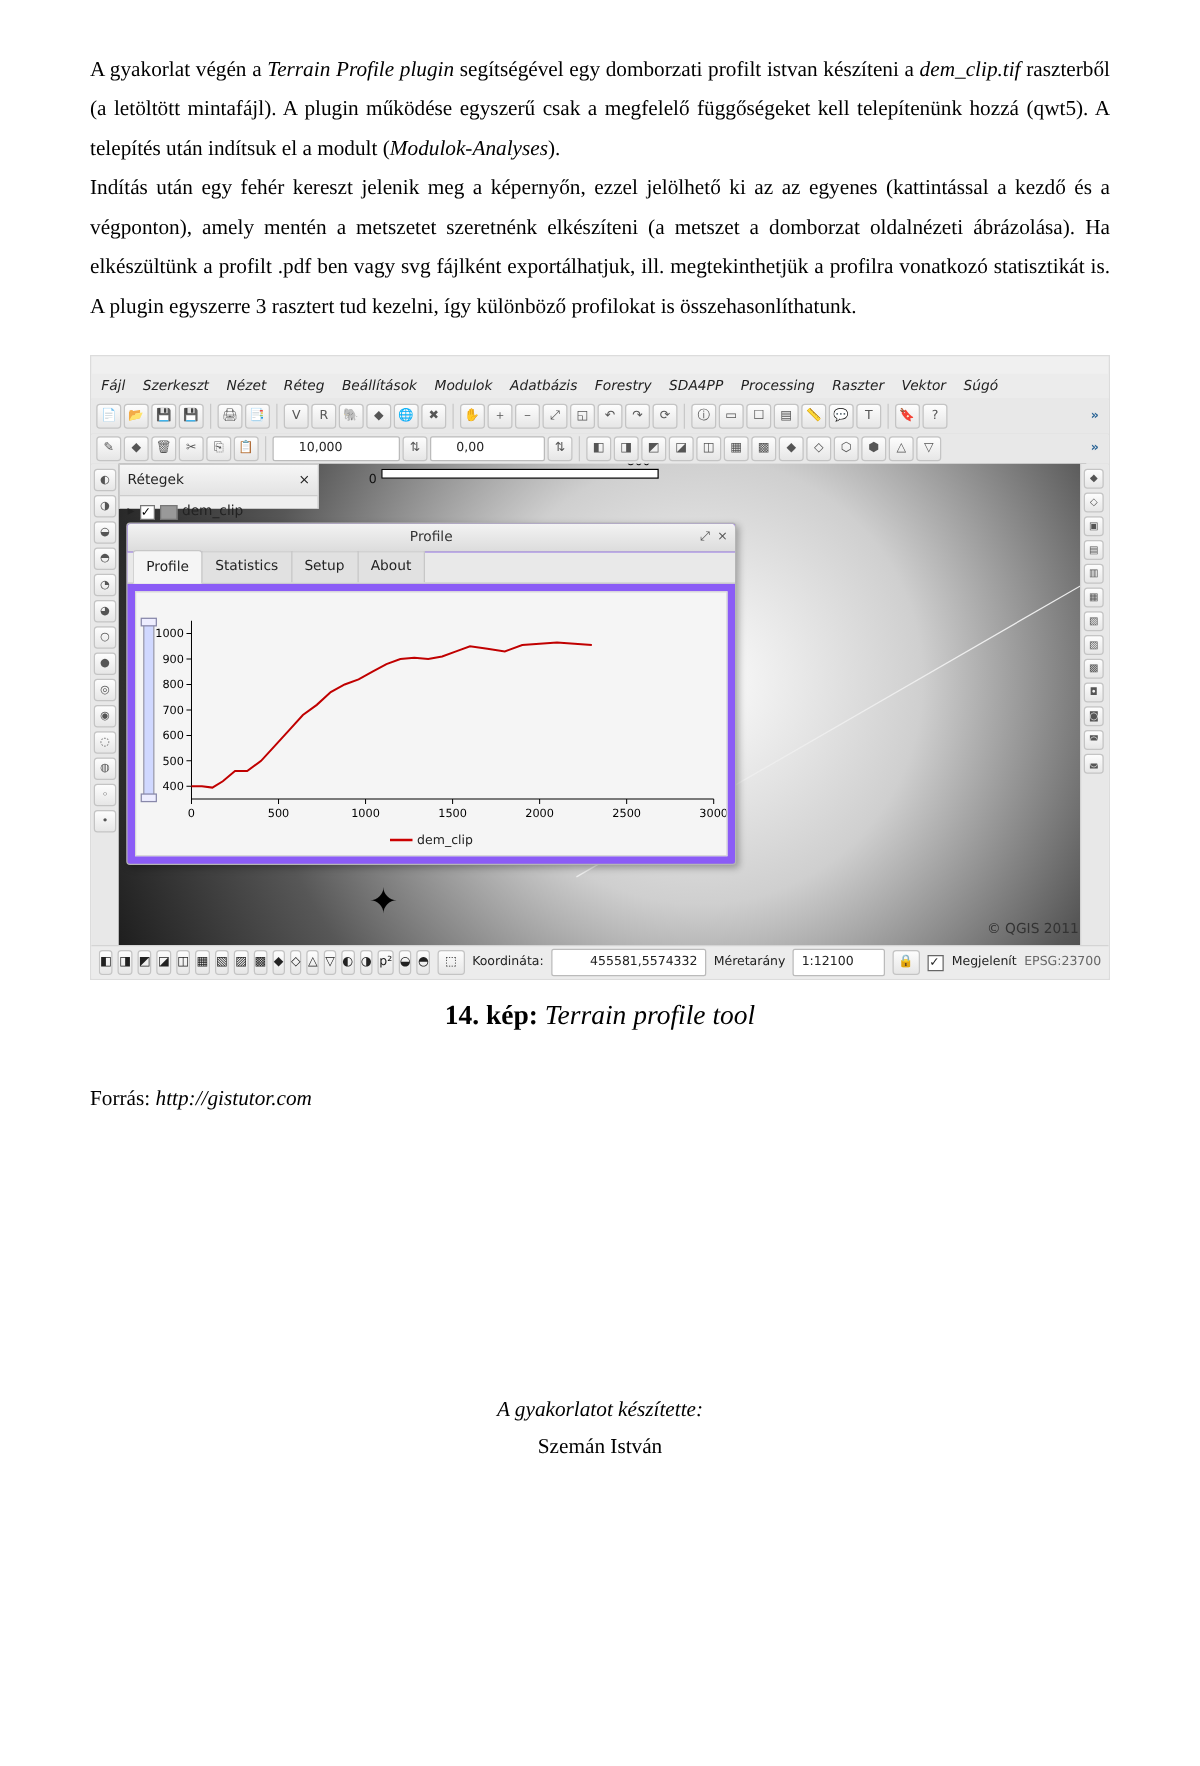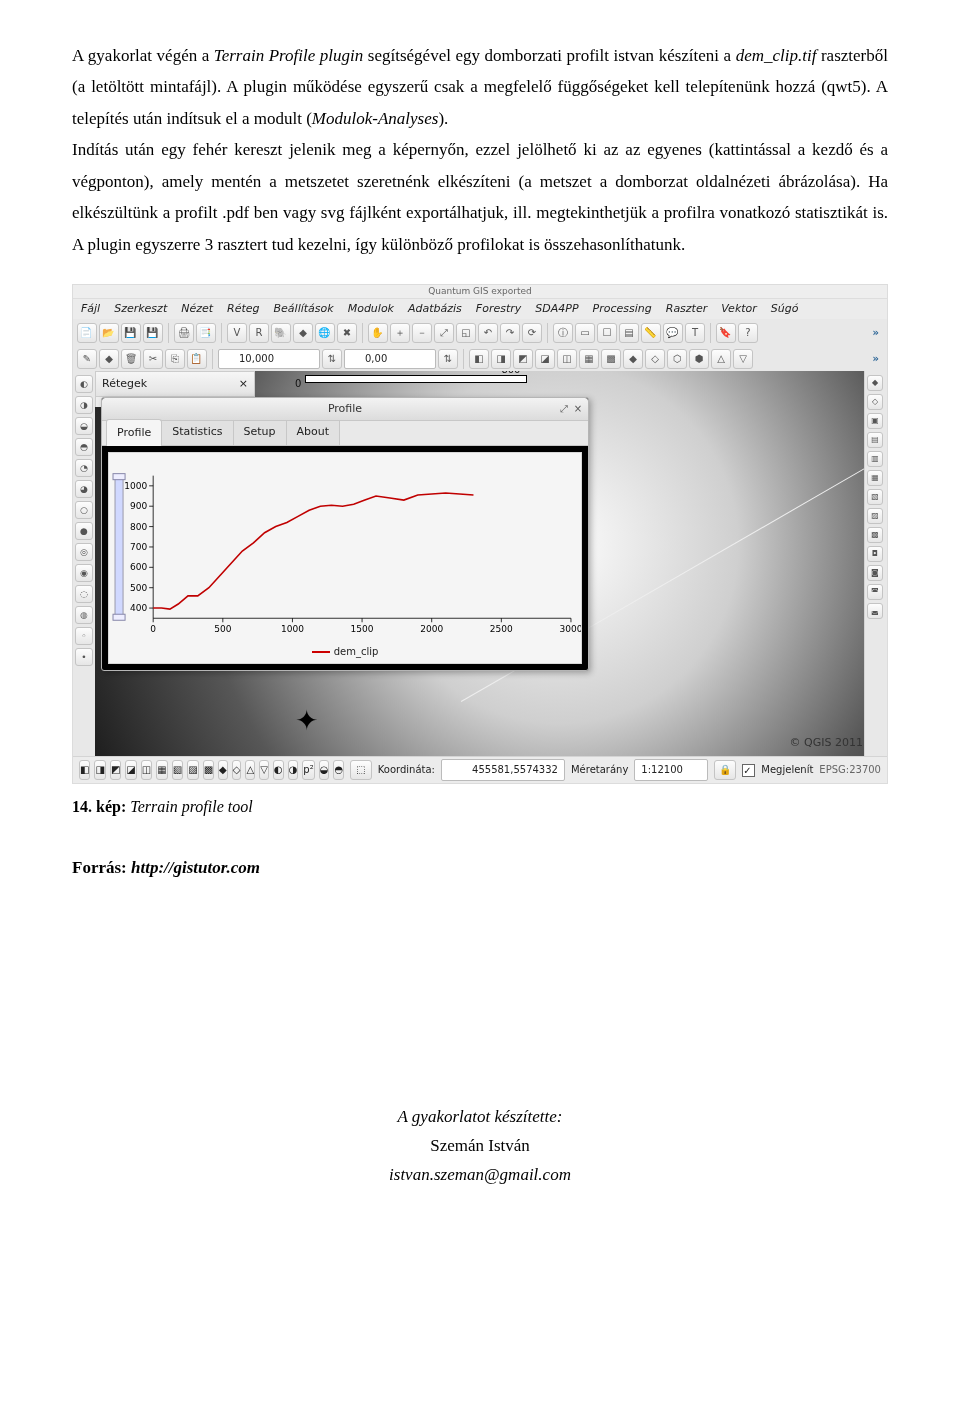--- a/index.html
+++ b/index.html
@@ -118,22 +118,22 @@
   
   .rstrip {
     position: absolute; right: 0; top: 86px; bottom: 26px; width: 18px;
     background: #e8e8e8; border-left: 1px solid #d4d4d4;
     display: flex; flex-direction: column; gap: 3px; padding: 4px 2px;
   }
   .rstrip .tb-btn { width:14px; height:14px; font-size:8px;}
 
   
   .profile-dlg {
-    position: absolute; left: 28px; top: 112px; width: 486px; height: 272px;
-    background: #000000; border: 1px solid #b5b5b5; border-radius: 3px;
+    position: absolute; left: 28px; top: 133px; width: 486px; height: 272px;
+    background: #8b5cf6; border: 1px solid #b5b5b5; border-radius: 3px;
     box-shadow: 2px 2px 6px rgba(0,0,0,.3);
     display: flex; flex-direction: column;
   }
   .profile-dlg .titlebar {
     height: 22px; background: linear-gradient(#f3f3f3,#dcdcdc);
     border-bottom: 1px solid #c7c7c7; display: flex; align-items: center;
     justify-content: center; font-size: 11px; color: #333; position: relative;
     border-radius: 3px 3px 0 0;
   }
   .profile-dlg .titlebar .controls { position:absolute; right:4px; display:flex; gap:2px;}
@@ -172,36 +172,35 @@
     background: #ececec; border-top: 1px solid #d4d4d4;
     display: flex; align-items: center; gap: 6px; padding: 0 6px; font-size: 10px;
   }
   .status-btn { width:20px; height:18px; border:1px solid #c4c4c4; border-radius:3px; background:linear-gradient(#fdfdfd,#e6e6e6); display:inline-flex; align-items:center; justify-content:center;}
   .status-field { background:#fff; border:1px solid #bbb; padding:1px 6px; border-radius:2px; }
   .status-cb { width:11px; height:11px; border:1px solid #666; background:#fff; display:inline-block; position:relative;}
   .status-cb::after{content:"✓"; position:absolute; top:-3px; left:0; font-size:10px;}
   .statusbar .flex1 { flex:1; display:flex; gap:4px; overflow:hidden;}
 
   
-  .caption { text-align: left; margin: 6px 0 30px 0; font-size: 16px; }
-  .src-line { margin: 0 0 220px 0; font-size: 17px; font-weight: bold; }
+  .caption { text-align: center; margin: 6px 0 30px 0; font-size: 22px; }
+  .src-line { margin: 0 0 220px 0; font-size: 17px; }
   .credits { text-align: center; font-size: 17px; line-height: 1.7; margin-top: 40px;}
   .underline-ital { font-style: italic; }
 </style>
 </head>
 <body>
 
 <p class="body-text">
   <span>A gyakorlat végén a </span><em>Terrain Profile plugin</em><span> segítségével egy domborzati profilt istvan készíteni a </span><em>dem_clip.tif</em><span> raszterből (a letöltött mintafájl). A plugin működése egyszerű csak a megfelelő függőségeket kell telepítenünk hozzá (qwt5). A telepítés után indítsuk el a modult (</span><em>Modulok-Analyses</em><span>).</span>
 </p>
 <p class="body-text">Indítás után egy fehér kereszt jelenik meg a képernyőn, ezzel jelölhető ki az az egyenes (kattintással a kezdő és a végponton), amely mentén a metszetet szeretnénk elkészíteni (a metszet a domborzat oldalnézeti ábrázolása). Ha elkészültünk a profilt .pdf ben vagy svg fájlként exportálhatjuk, ill. megtekinthetjük a profilra vonatkozó statisztikát is. A plugin egyszerre 3 rasztert tud kezelni, így különböző profilokat is összehasonlíthatunk.</p>
 
 <div class="screenshot">
 
-  <div class="win-title">Quantum GIS exported</div>
 
   <div class="menubar">
     <span>Fájl</span>
     <span>Szerkeszt</span>
     <span>Nézet</span>
     <span>Réteg</span>
     <span>Beállítások</span>
     <span>Modulok</span>
     <span>Adatbázis</span>
     <span>Forestry</span>
@@ -431,14 +430,13 @@
   <strong>14. kép: </strong><em>Terrain profile tool</em>
 </p>
 
 <p class="src-line">
   <span>Forrás: </span><em class="underline-ital">http://gistutor.com</em>
 </p>
 
 <div class="credits">
   <div><em>A gyakorlatot készítette:</em></div>
   <div>Szemán István</div>
-  <div><em>istvan.szeman@gmail.com</em></div>
 </div>
 
 </body></html>

